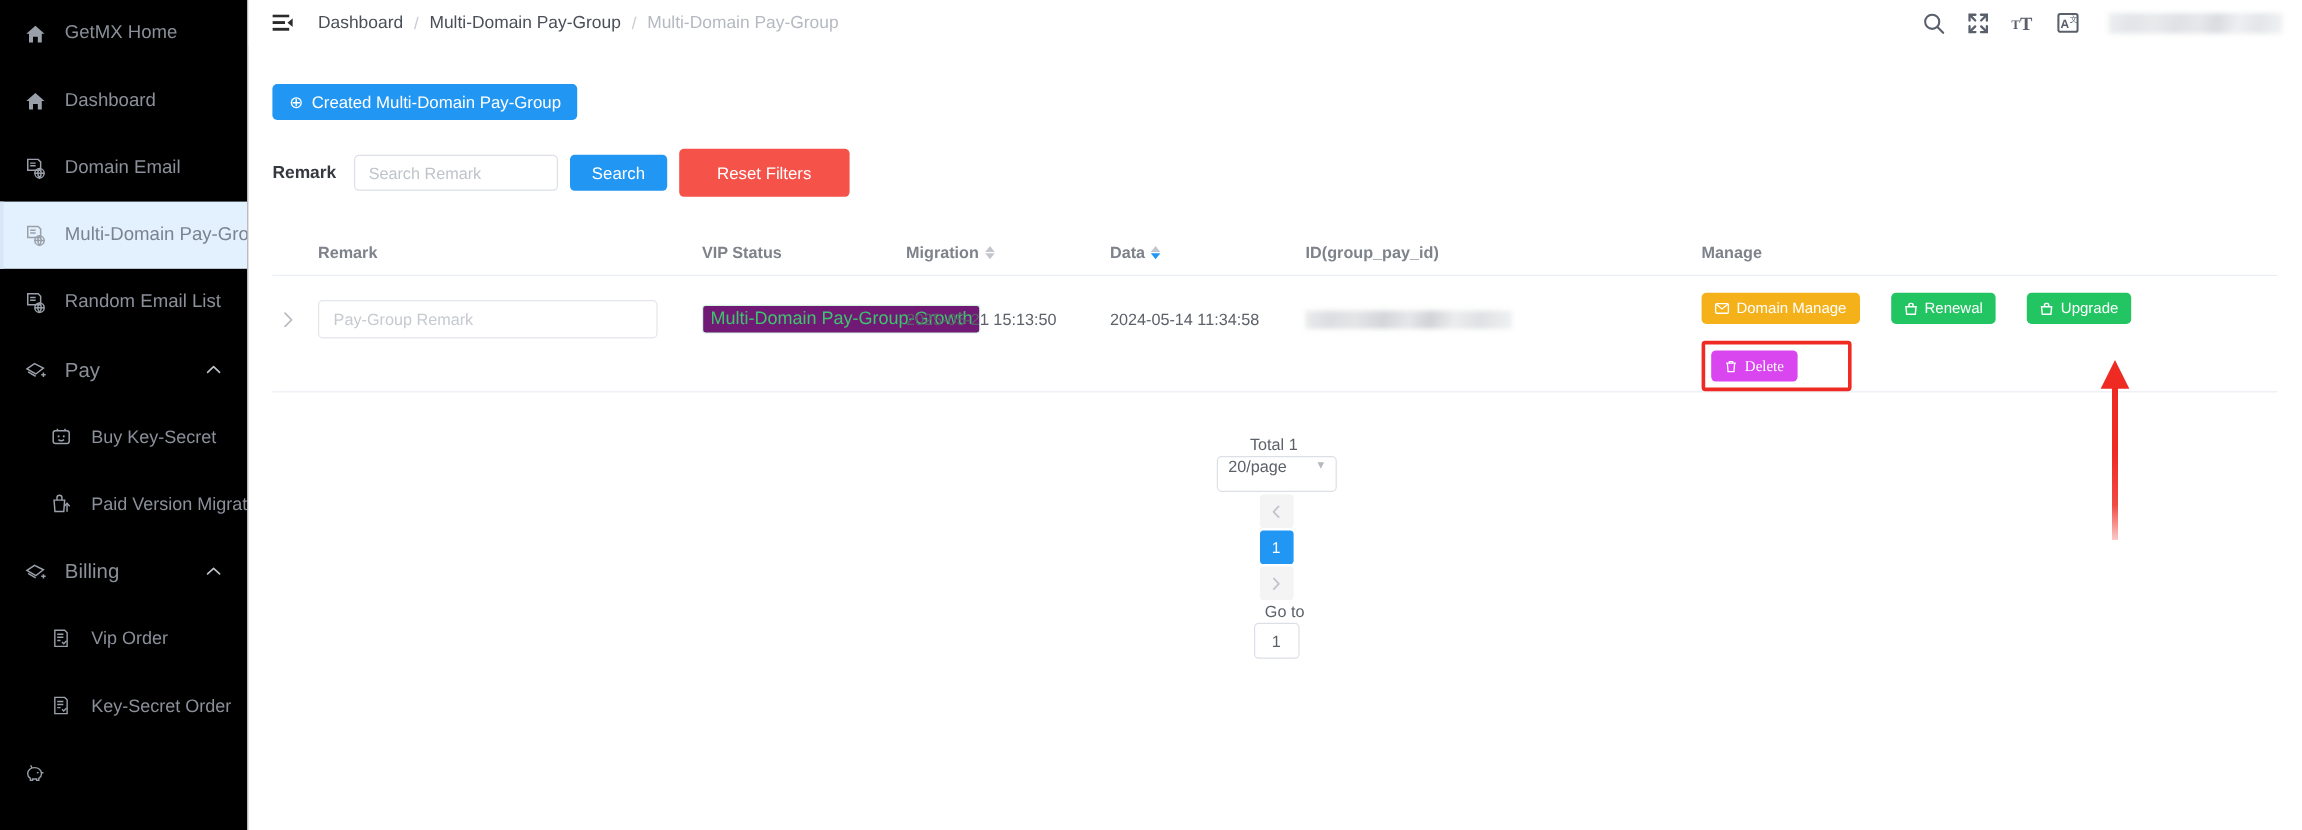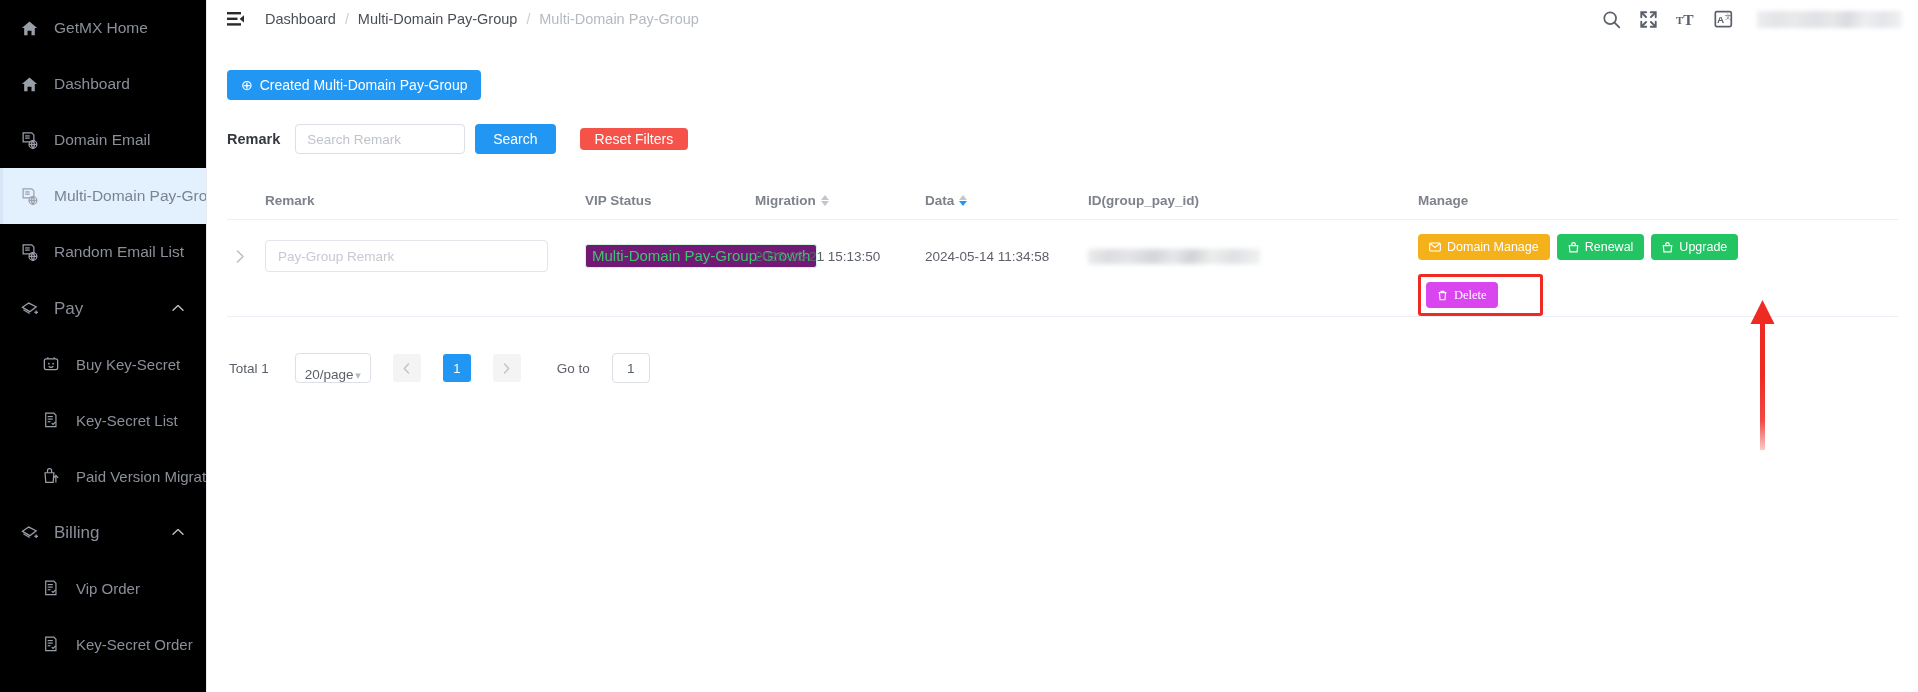--- a/index.html
+++ b/index.html
@@ -152,21 +152,21 @@
     border: 1px solid #dcdfe6;
     border-radius: 4px;
     padding: 4px 11px;
     font-size: 13.5px;
     color: #000000;
     outline: none;
     font-family: "Liberation Sans", sans-serif;
   }
   #remark-input::placeholder { color: #bfc3ca; }
   #search-btn { height:30px; padding:0 18px; }
-  #reset-btn  { height:22px; padding:0 15px; margin-left:14px;}
+  #reset-btn  { height:40px; padding:0 32px; margin-left:0;}
 
   
   #table-wrap { margin-top: 28px; }
   .thead {
     display:flex;
     align-items:center;
     height: 38px;
     border-bottom: 1px solid #ebeef5;
     font-size: 13.5px;
     color: #7d828b;
@@ -235,21 +235,21 @@
   .tag-dot { color:#aeb3ba; margin-left:4px; font-size:13px;}
 
   .blur-id {
     width: 172px; height: 15px;
     background: linear-gradient(100deg,#eaebec 0%,#dcdde0 12%,#e4e5e7 24%,#d3d5d8 38%,#e6e7e9 50%,#d0d2d6 60%,#eceded 72%,#dee0e3 84%,#f0f1f2 100%);
     filter: blur(2.4px);
     border-radius:1px;
   }
 
   
-  .mgr-row { display:flex; align-items:center; gap:7px; }
+  .mgr-row { display:flex; align-items:center; gap:26px; }
   .mgr-row.second { margin-top: 8px; }
   .mbtn {
     height: 26px;
     border:none;
     border-radius:4px;
     color:#fff;
     font-size:12.5px;
     display:inline-flex;
     align-items:center;
     gap:6px;
@@ -277,31 +277,32 @@
     left: 1536px;
     top: 300px;
     pointer-events:none;
   }
 
   
   #pagination {
     display:flex;
     align-items:center;
     margin-top: 36px;
-    gap: 22px;
+    gap: 2px;
     font-size: 13.5px;
     color:#5c6169;
     padding-left: 2px;
+    flex-direction: column;
   }
   #total-text { margin-right:4px; }
   #page-size {
-    width: 76px; height:30px;
+    width: 100px; height:30px;
     border:1px solid #dcdfe6;
     border-radius:4px;
-    display:flex; align-items:flex-end;
+    display:flex; align-items:flex-start;
     padding: 0 9px;
     font-size:13.5px;
     color:#5c6169;
     cursor:pointer;
     justify-content:space-between;
   }
   #page-size .cv { color:#b5b9c0; font-size:11px; }
   .pg-btn {
     width:28px;height:28px;
     border-radius:3px;
@@ -413,32 +414,20 @@
             <svg width="18" height="18" viewBox="0 0 20 20" style="display:block" fill="none" stroke="#9aa0aa" stroke-width="1.4">
               <rect x="2.6" y="4.3" width="14.8" height="12" rx="2.1"></rect>
               <path d="M6.5 4.3 V2.6"></path>
               <path d="M13.5 4.3 V2.6"></path>
               <circle cx="7.6" cy="9.6" r="0.95" fill="#9aa0aa" stroke="none"></circle>
               <circle cx="12.4" cy="9.6" r="0.95" fill="#9aa0aa" stroke="none"></circle>
               <path d="M7.4 12.6 c1.6 1.4 3.6 1.4 5.2 0"></path>
             </svg>
           </span>
           <span class="nav-label">Buy Key-Secret</span>
-        </div>
-        <div class="nav-item sub">
-          <span class="nav-ico">
-            <svg width="18" height="18" viewBox="0 0 20 20" style="display:block" fill="none" stroke="#9aa0aa" stroke-width="1.3">
-              <path d="M4.1 2.4 H13.2 L15.5 4.7 V17.4 H4.1 Z"></path>
-              <path d="M6.3 6.2 H12"></path>
-              <path d="M6.3 9 H12"></path>
-              <path d="M6.3 11.9 H9.4"></path>
-              <path d="M10.8 13.4 L12.3 14.9 L15 12.2"></path>
-            </svg>
-          </span>
-          <span class="nav-label">Key-Secret List</span>
         </div>
         <div class="nav-item sub">
           <span class="nav-ico">
             <svg width="18" height="18" viewBox="0 0 20 20" style="display:block" fill="none" stroke="#9aa0aa" stroke-width="1.35">
               <path d="M3.4 6.4 H13.2 L12.4 17 H4.2 Z"></path>
               <path d="M6.1 6.4 V4.2 a2.3 2.3 0 0 1 4.6 0 V6.4"></path>
               <path d="M15.4 17.2 V9.6"></path>
               <path d="M12.9 12 L15.4 9.4 L17.9 12"></path>
             </svg>
           </span>

